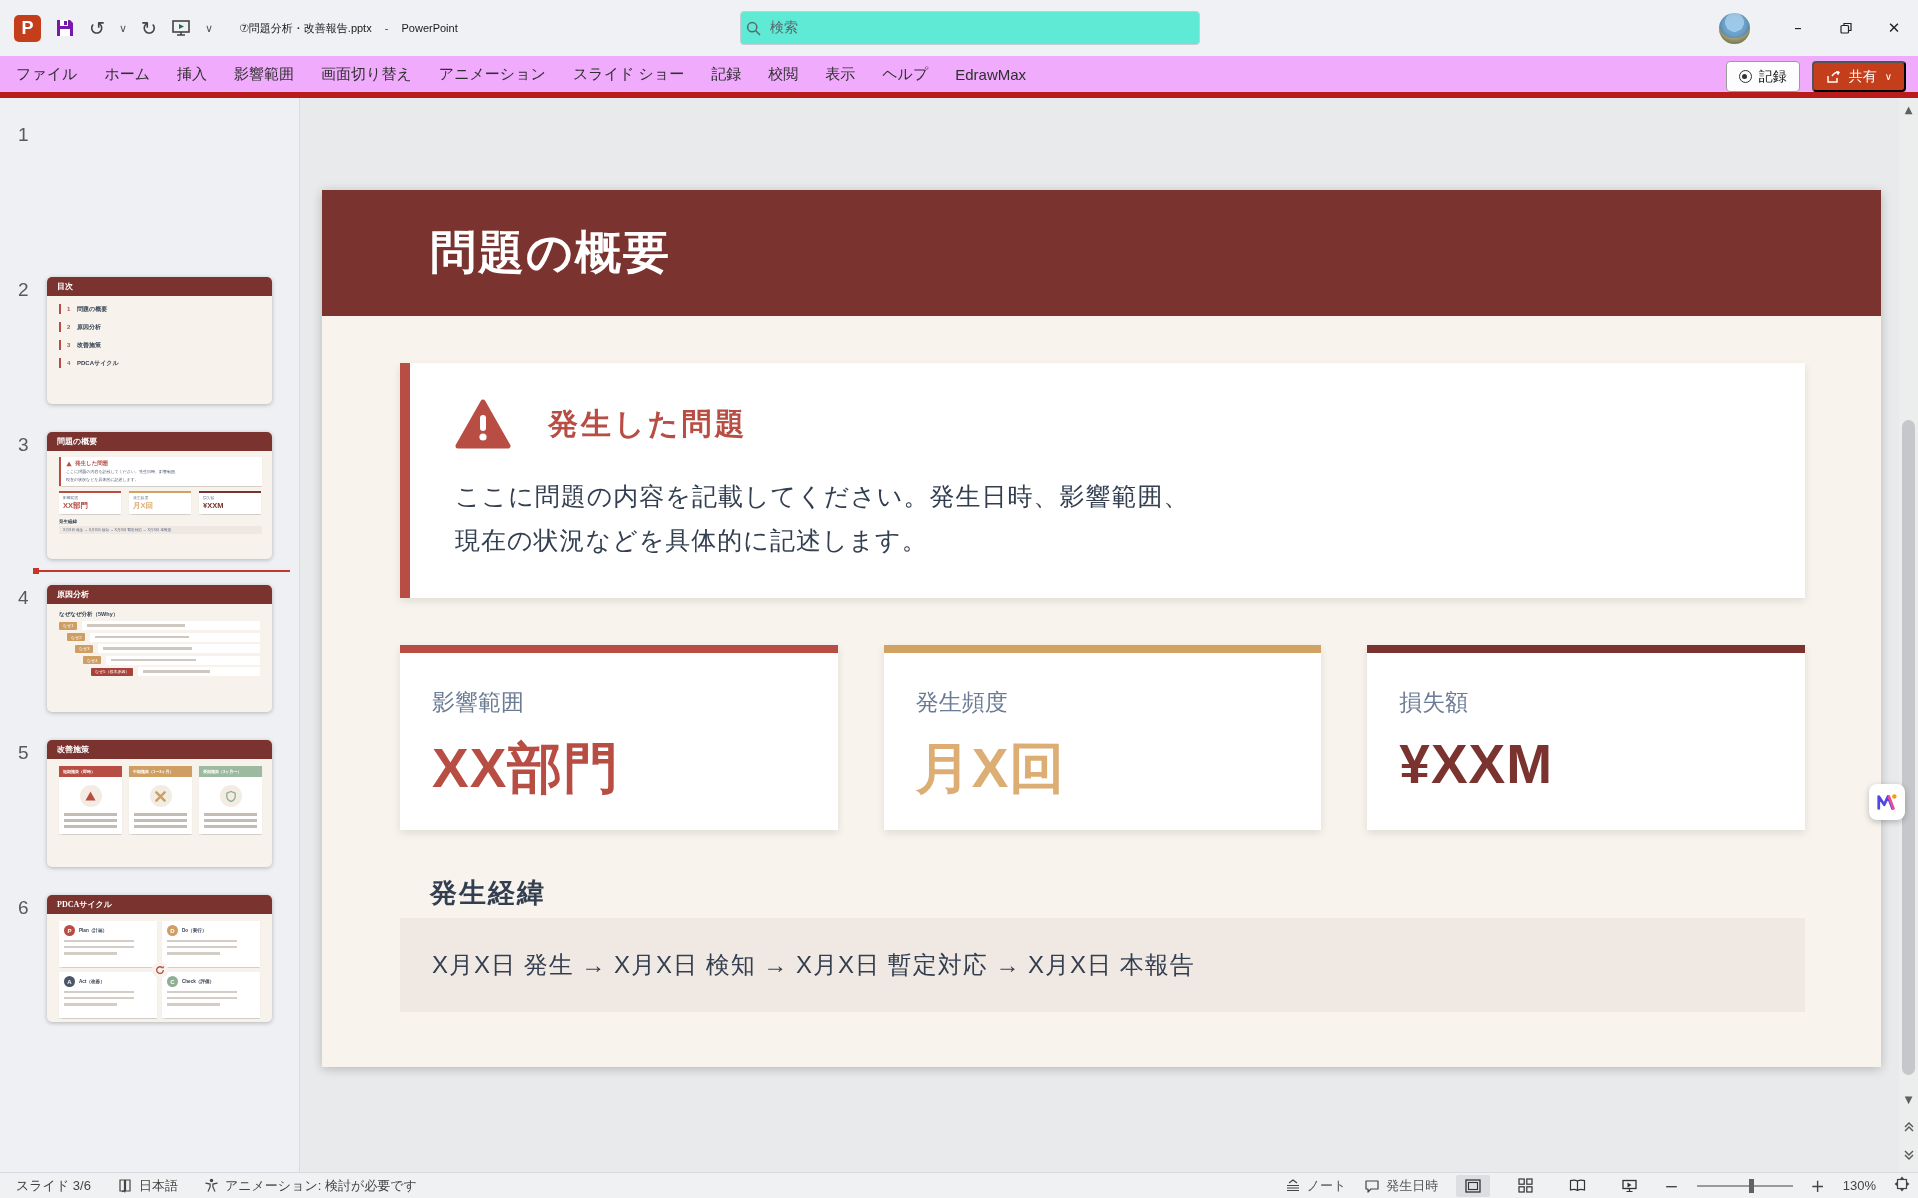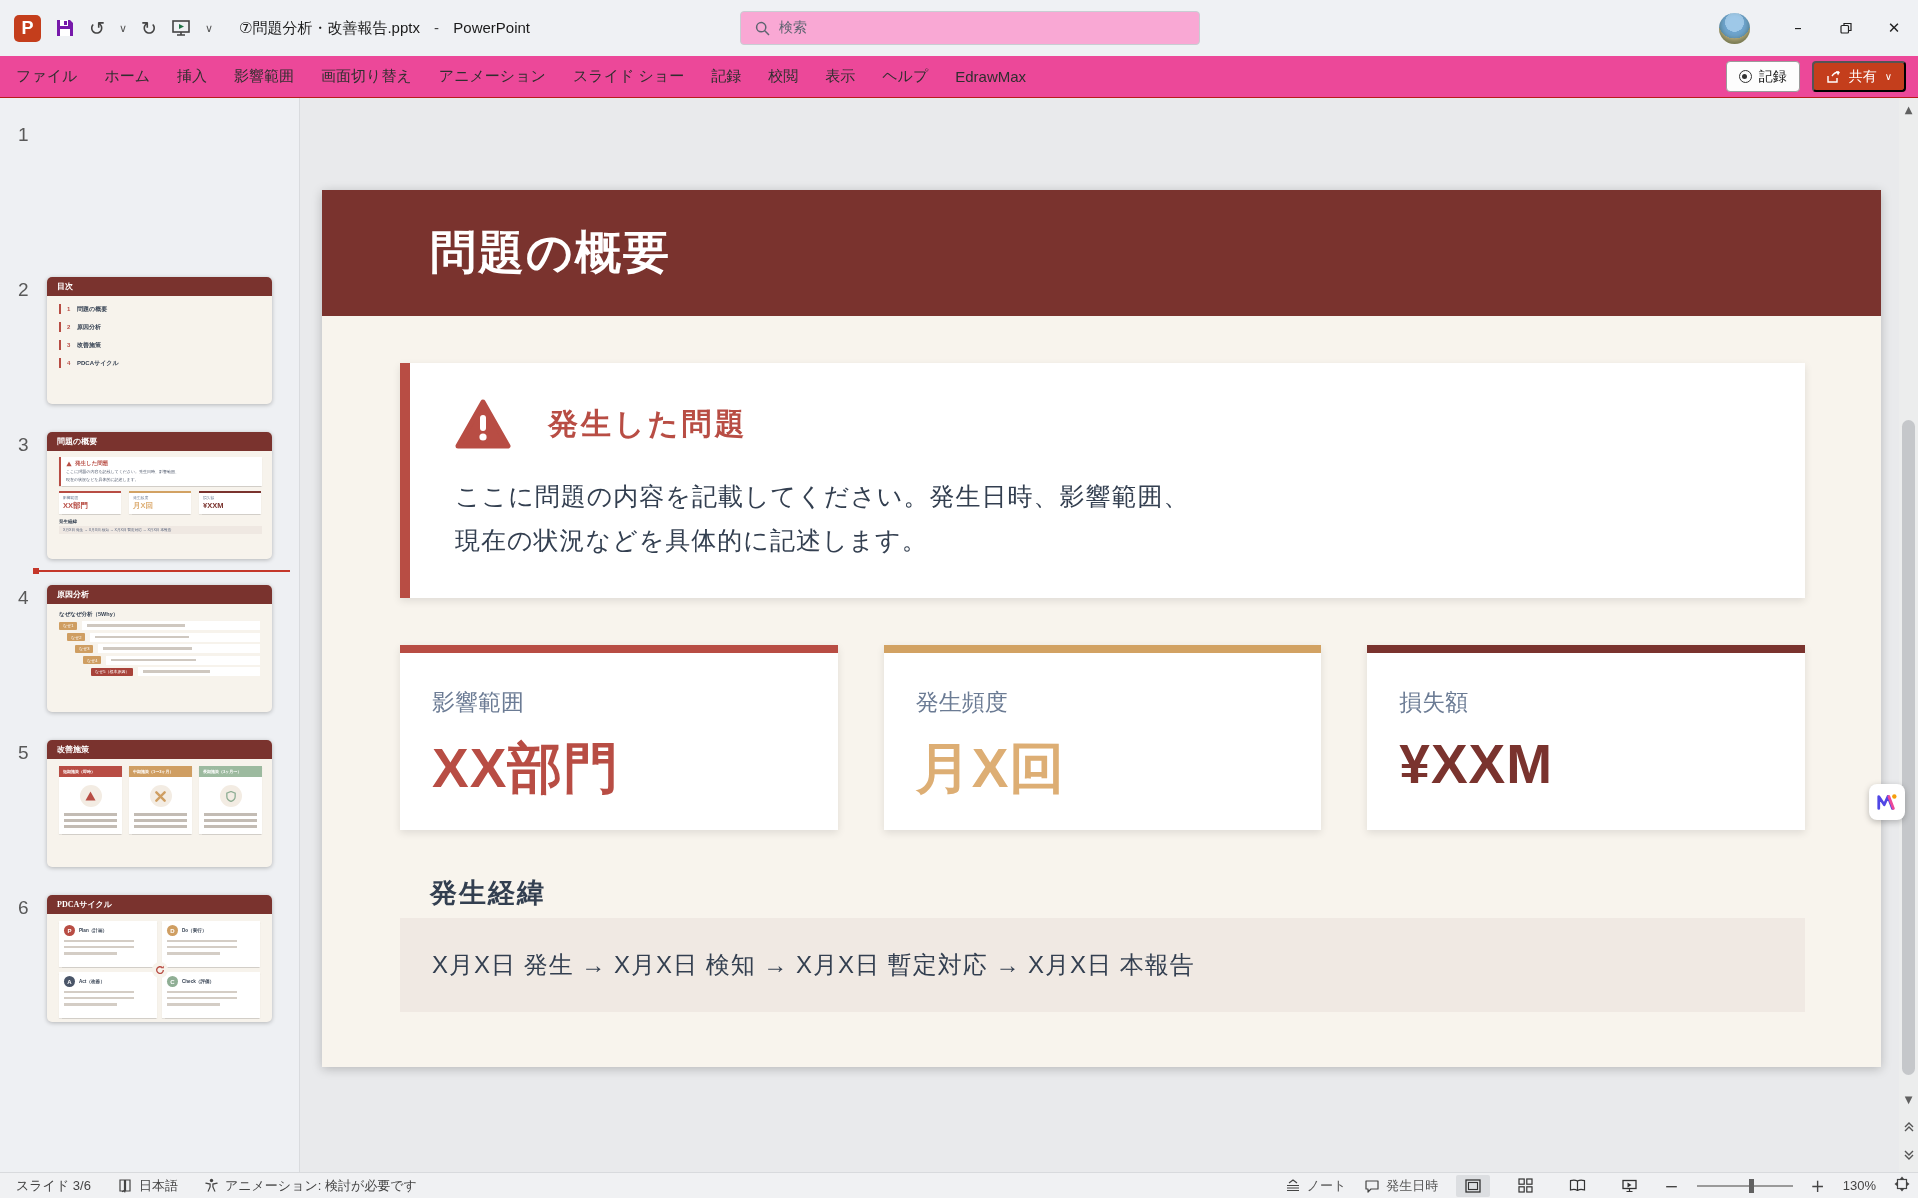--- a/index.html
+++ b/index.html
@@ -6,30 +6,30 @@
   html,body { width:1918px; height:1198px; overflow:hidden; }
   body { font-family:"Liberation Sans","DejaVu Sans",sans-serif; background:#e9eaec; position:relative; color:#333; }
 
   
   .titlebar { position:absolute; left:0; top:0; width:1918px; height:56px; background:#eff1f4; display:flex; align-items:center; }
   .qat { display:flex; align-items:center; gap:14px; padding-left:14px; }
   .ppt-logo { width:27px; height:27px; background:#C43E1C; border-radius:5px; color:#fff; font-weight:bold; font-size:18px; display:flex; align-items:center; justify-content:center; }
   .qat-icon { font-family:"DejaVu Sans",sans-serif; font-size:19px; color:#444; line-height:1; cursor:default; }
   .qat svg { display:block; }
   .mini-chevron { font-size:11px; color:#555; }
-  .doc-title { margin-left:26px; font-size:15px; color:#1b1b1b; white-space:nowrap; }
+  .doc-title { margin-left:26px; font-size:11px; color:#1b1b1b; white-space:nowrap; }
   .doc-title .dash { margin:0 10px; color:#444; }
-  .searchbox { position:absolute; left:740px; top:11px; width:460px; height:34px; background:#f9a8d4; border:1px solid #c9cdd3; border-radius:4px; display:flex; align-items:center; padding-left:14px; gap:9px; }
+  .searchbox { position:absolute; left:740px; top:11px; width:460px; height:34px; background:#5eead4; border:1px solid #c9cdd3; border-radius:4px; display:flex; align-items:center; padding-left:5px; gap:9px; }
   .searchbox span { color:#5d6470; font-size:14px; }
   .tb-right { position:absolute; right:0; top:0; height:56px; display:flex; align-items:center; }
   .avatar { width:31px; height:31px; border-radius:50%; margin-right:24px; background:radial-gradient(circle at 50% 30%, #9ec8e8 0 35%, #6fa5cf 36% 60%, #c9b98a 61% 100%); box-shadow:inset 0 -4px 6px rgba(40,60,30,.55); }
   .winbtn { width:48px; height:56px; display:flex; align-items:center; justify-content:center; color:#222; font-size:15px; font-family:"DejaVu Sans",sans-serif; }
 
   
-  .menubar { position:absolute; left:0; top:56px; width:1918px; height:42px; background:#ec4899; border-bottom:1px solid #b91c1c; display:flex; align-items:center; }
+  .menubar { position:absolute; left:0; top:56px; width:1918px; height:42px; background:#f0abfc; border-bottom:6px solid #b91c1c; display:flex; align-items:center; }
   .menu-items { display:flex; align-items:center; gap:27px; padding-left:16px; font-size:15px; color:#2f2f2f; white-space:nowrap; }
   .menu-right { position:absolute; right:12px; top:5px; display:flex; align-items:center; gap:12px; }
   .record-btn { height:31px; background:#fdfdfd; border:1px solid #9b9b9b; border-radius:4px; display:flex; align-items:center; gap:7px; padding:0 12px; font-size:14px; color:#222; }
   .record-dot { width:13px; height:13px; border:1.6px solid #333; border-radius:50%; position:relative; }
   .record-dot::after { content:""; position:absolute; left:2.6px; top:2.6px; width:5px; height:5px; background:#333; border-radius:50%; }
   .share-btn { height:31px; background:#C43E1C; border-radius:4px; display:flex; align-items:center; gap:8px; padding:0 12px; color:#fff; font-size:14px; }
 
   
   .panel { position:absolute; left:0; top:98px; width:300px; height:1074px; background:#eef0f3; border-right:1px solid #d9dbde; }
   .thumb-num { position:absolute; left:18px; font-size:19px; color:#595959; }

